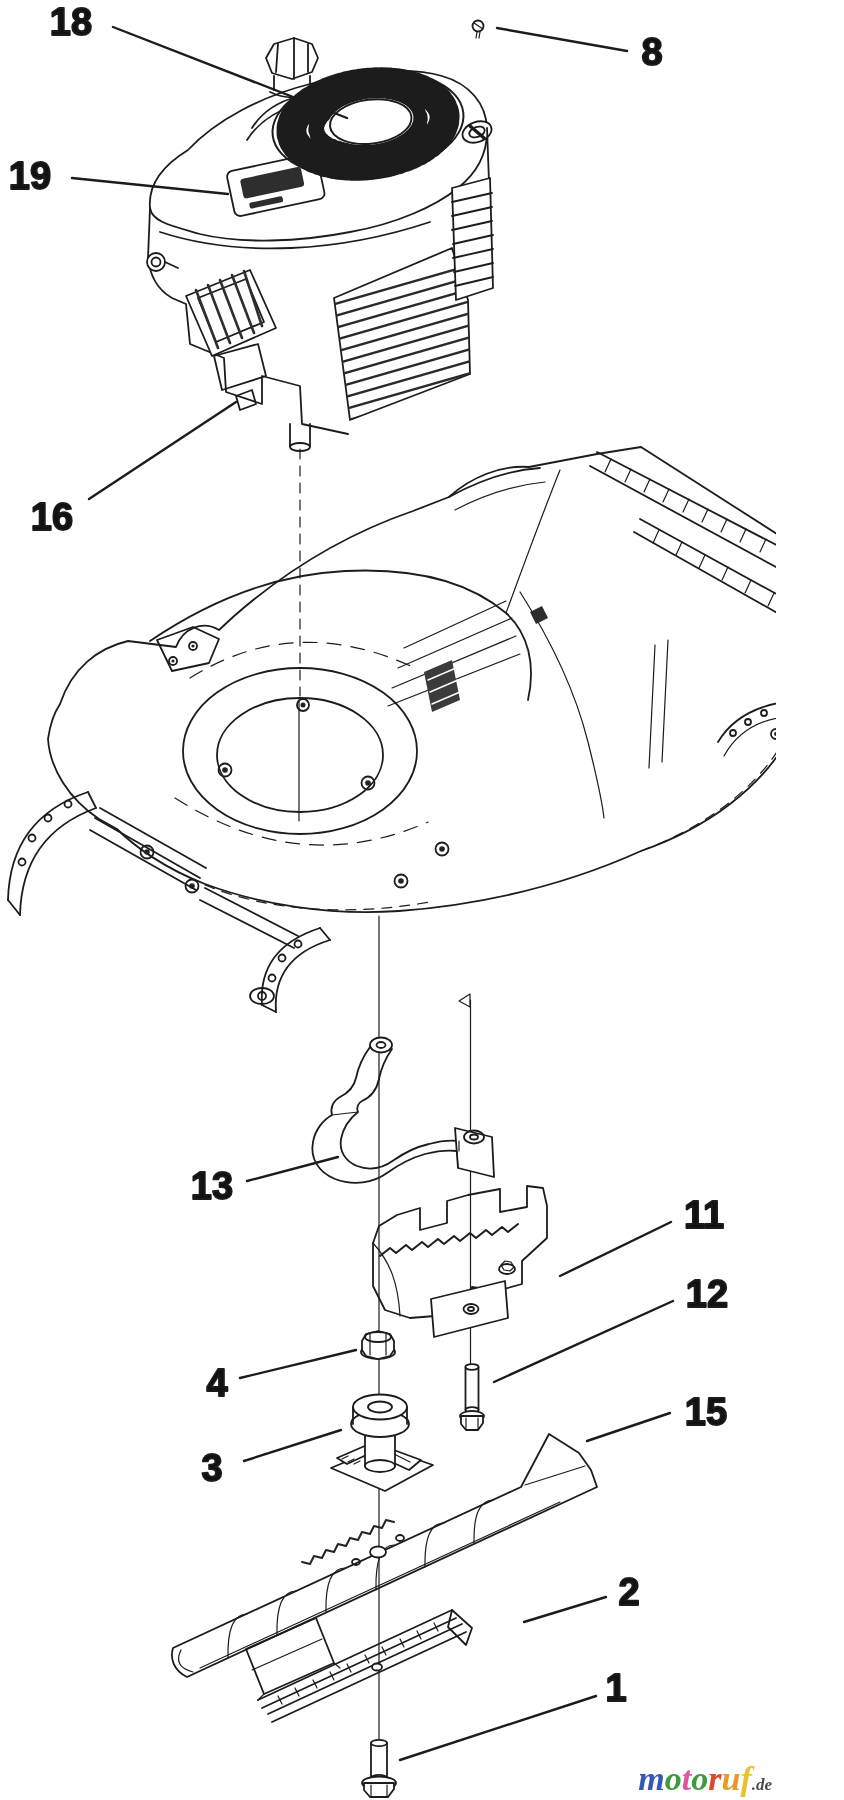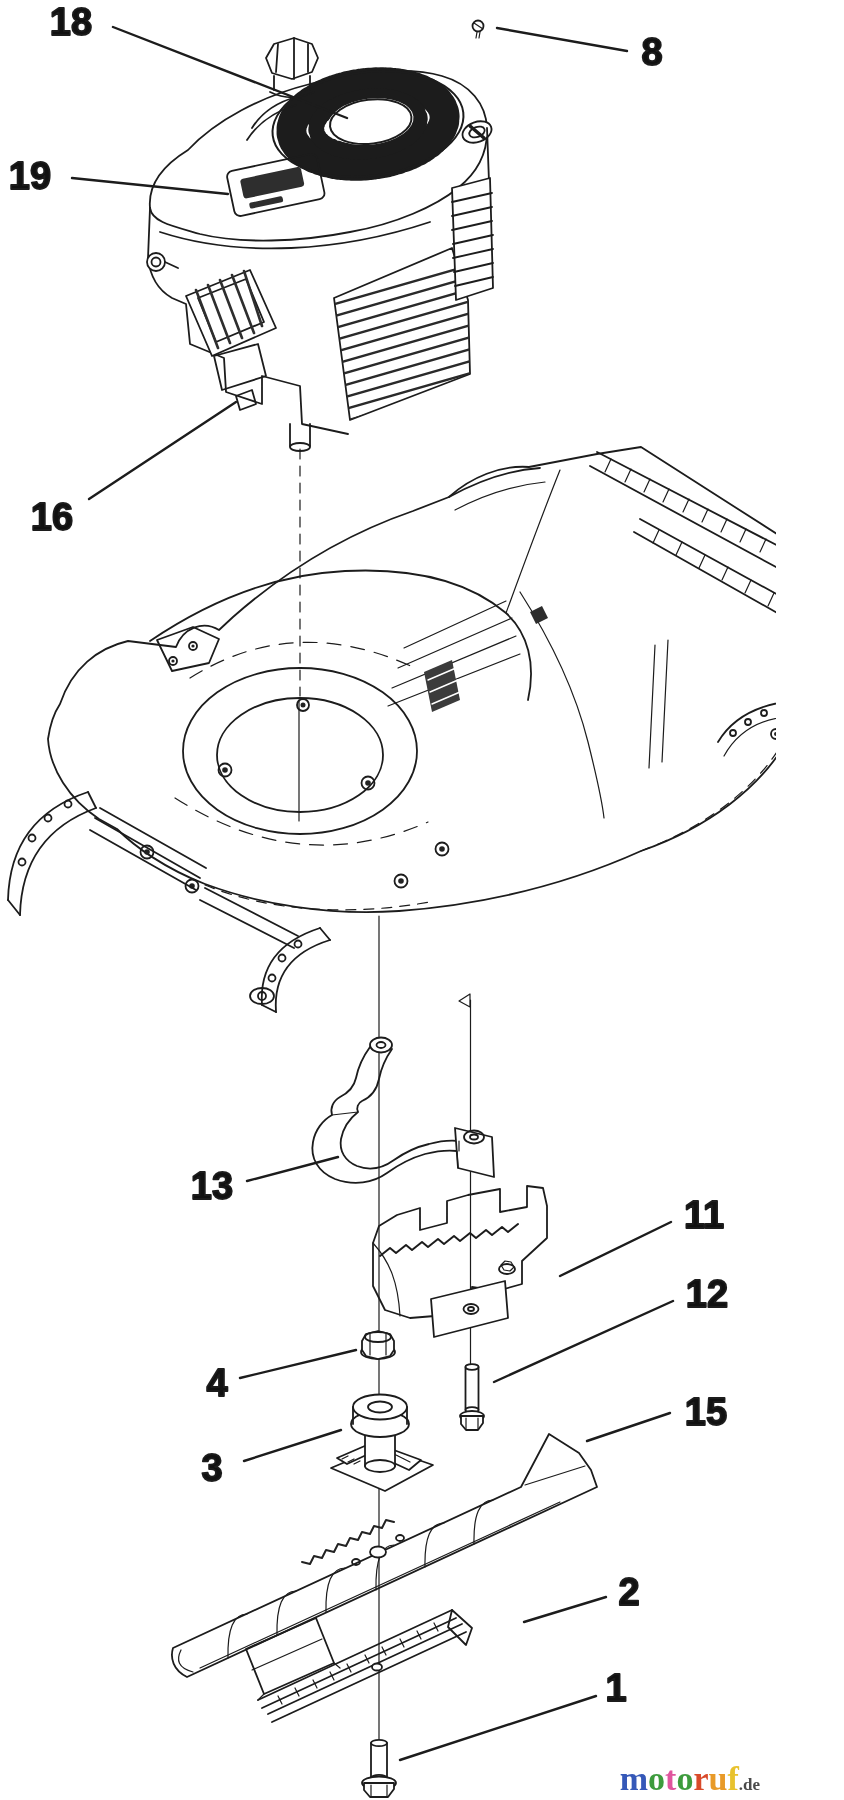--- a/index.html
+++ b/index.html
@@ -17,27 +17,28 @@
   .wfill{ fill:#ffffff; }
   .dashed { stroke-dasharray:10 7; }
   .callout {
     font-family:"Liberation Sans", sans-serif;
     font-weight:bold;
     font-size:38px;
     fill:#111111;
   }
   #logo {
     position:absolute;
-    right:16px; bottom:4px;
+    right:4px; bottom:4px;
     font-family:"Liberation Serif", serif;
     font-weight:bold;
     font-size:34px;
     line-height:1;
     white-space:nowrap;
     user-select:none;
+    font-style:italic;
   }
   #logo .tld { font-size:17px; }
 </style>
 </head>
 <body>
 
 <div id="canvas">
 
 <svg id="art" width="844" height="1800" viewBox="0 0 844 1800" xmlns="http://www.w3.org/2000/svg">
 

